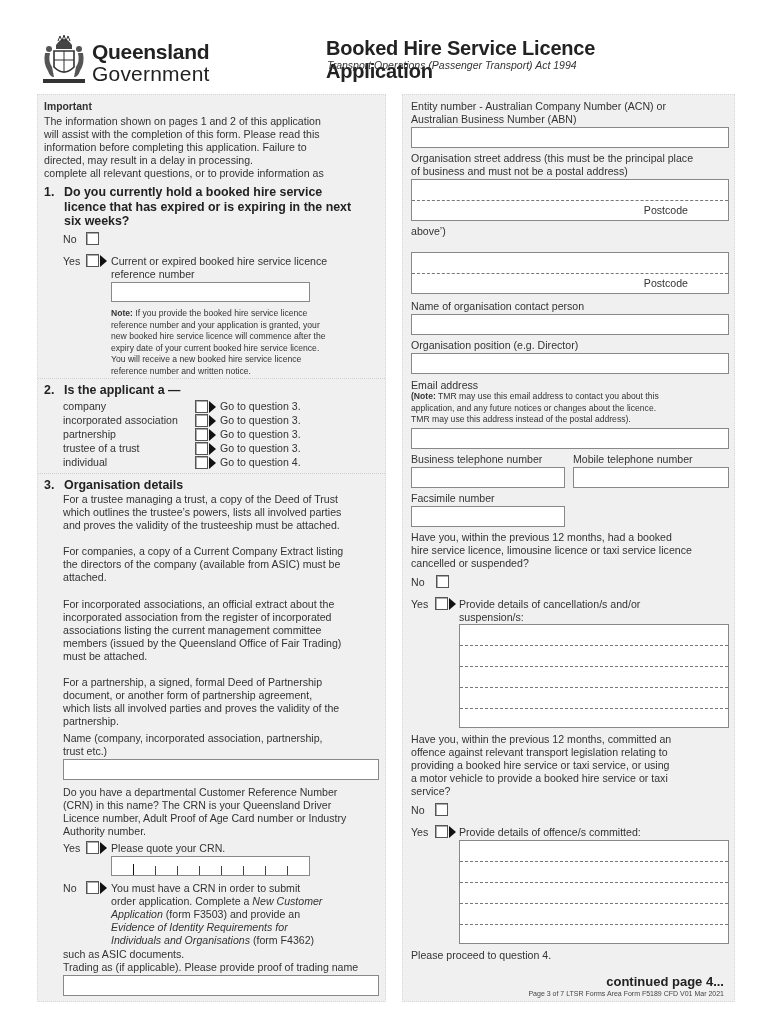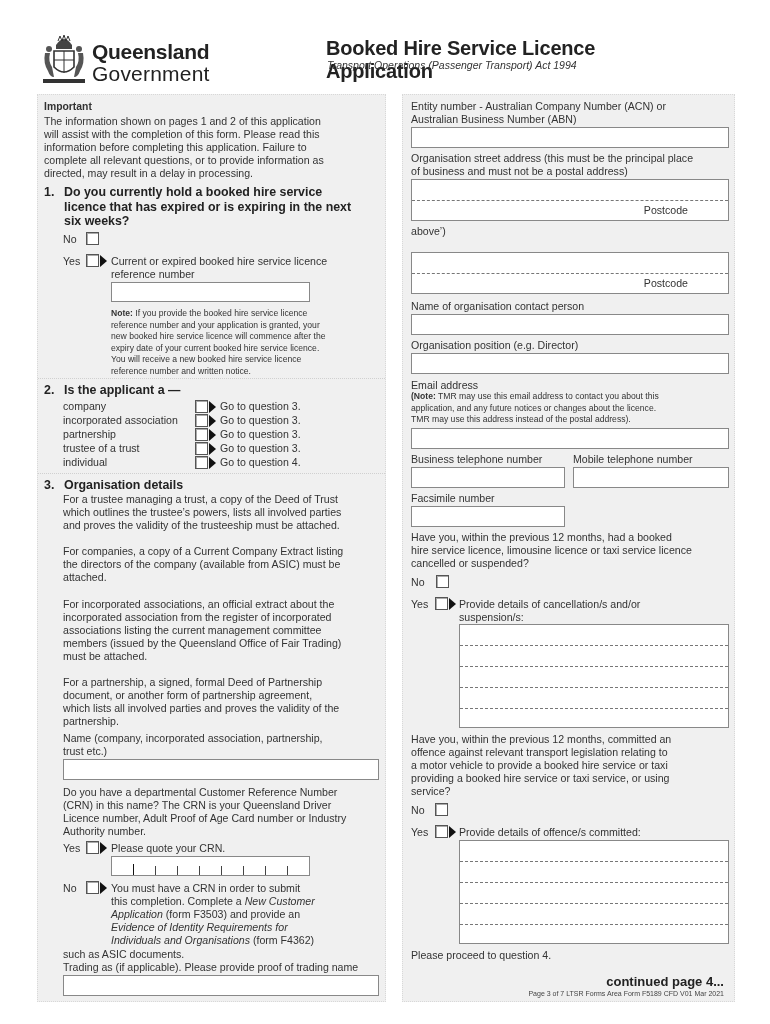--- a/index.html
+++ b/index.html
@@ -63,22 +63,22 @@
   <div class="subtitle">Transport Operations (Passenger Transport) Act 1994</div>
 </div>
 
 <div class="panel left">
 
   <div class="abs txt bold" style="left:6px;top:5px;font-size:10.4px;">Important</div>
   <div class="abs txt" style="left:6px;top:20px;width:340px;">
     <div>The information shown on pages 1 and 2 of this application</div>
     <div>will assist with the completion of this form. Please read this</div>
     <div>information before completing this application. Failure to</div>
+    <div>directed, may result in a delay in processing.</div>
     <div>complete all relevant questions, or to provide information as</div>
-    <div>directed, may result in a delay in processing.</div>
   </div>
 
   <div class="abs q-head" style="left:6px;top:90px;width:340px;">
     <span class="q-num">1.</span>
     <div class="q-text">
       <div>Do you currently hold a booked hire service</div>
       <div>licence that has expired or is expiring in the next</div>
       <div>six weeks?</div>
     </div>
   </div>
@@ -199,21 +199,21 @@
     <div class="crn-tick" style="left:131px;"></div>
     <div class="crn-tick" style="left:153px;"></div>
     <div class="crn-tick" style="left:175px;"></div>
   </div>
 
   <div class="abs txt" style="left:25px;top:787px;">No</div>
   <div class="cb" style="left:48px;top:786px;"></div>
   <div class="arrow" style="left:62px;top:787px;"></div>
   <div class="abs txt" style="left:73px;top:787px;width:270px;">
     <div>You must have a CRN in order to submit</div>
-    <div><span>this completion. Complete a </span><i>New Customer</i></div>
+    <div><span>order application. Complete a </span><i>New Customer</i></div>
     <div><i>Application</i><span> (form F3503) and provide an</span></div>
     <div><i>Evidence of Identity Requirements for</i></div>
     <div><i>Individuals and Organisations</i><span> (form F4362)</span></div>
   </div>
 
   <div class="abs txt" style="left:25px;top:853px;width:322px;">
     <div>such as ASIC documents.</div>
     <div>Trading as (if applicable). Please provide proof of trading name</div>
   </div>
   <div class="box" style="left:25px;top:880px;width:316px;height:21px;"></div>
@@ -286,22 +286,22 @@
 
     <div class="dashed" style="top:20px;"></div>
     <div class="dashed" style="top:41px;"></div>
     <div class="dashed" style="top:62px;"></div>
     <div class="dashed" style="top:83px;"></div>
   </div>
 
   <div class="abs txt" style="left:8px;top:638px;width:325px;">
     <div>Have you, within the previous 12 months, committed an</div>
     <div>offence against relevant transport legislation relating to</div>
+    <div>providing a booked hire service or taxi service, or using</div>
     <div>a motor vehicle to provide a booked hire service or taxi</div>
-    <div>providing a booked hire service or taxi service, or using</div>
     <div>service?</div>
   </div>
   <div class="abs txt" style="left:8px;top:709px;">No</div>
   <div class="cb" style="left:32px;top:708px;"></div>
   <div class="abs txt" style="left:8px;top:731px;">Yes</div>
   <div class="cb" style="left:32px;top:730px;"></div>
   <div class="arrow" style="left:46px;top:731px;"></div>
   <div class="abs txt" style="left:56px;top:731px;">Provide details of offence/s committed:</div>
   <div class="box" style="left:56px;top:745px;width:270px;height:104px;">
 

